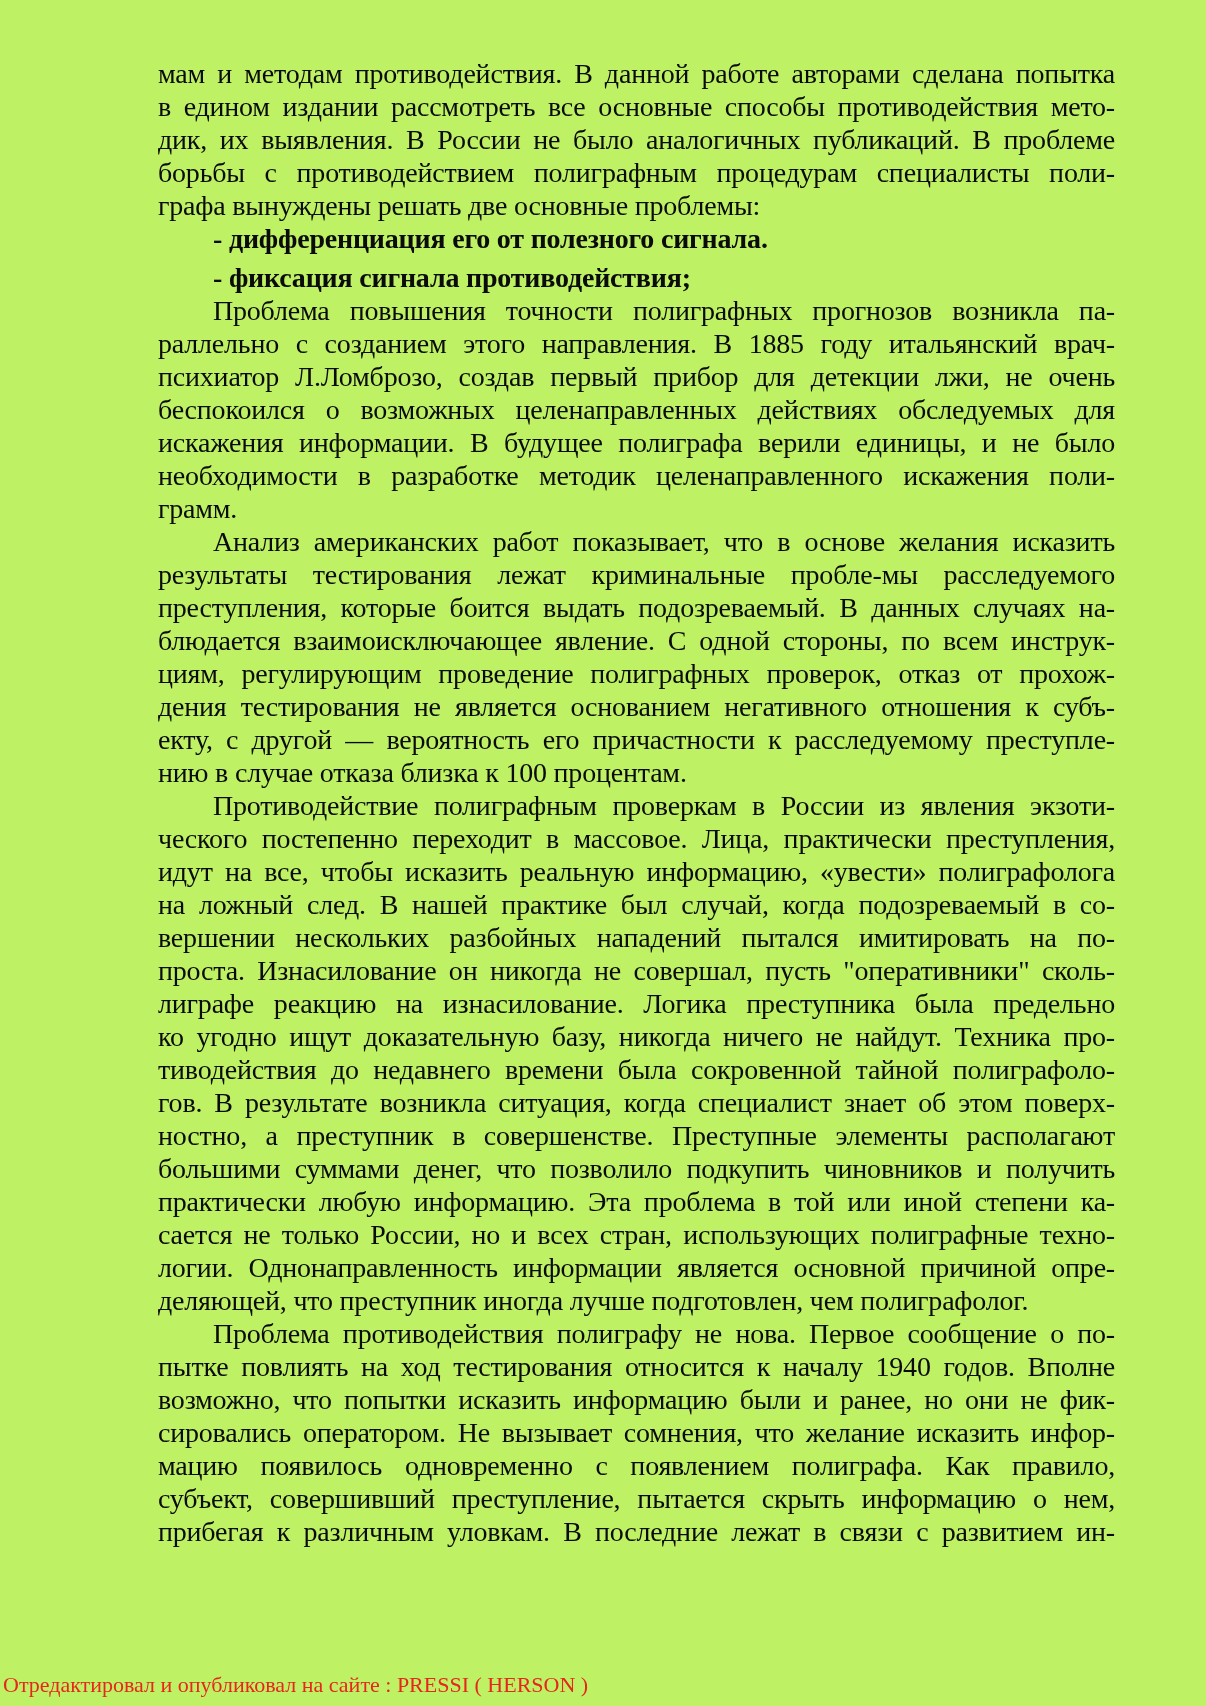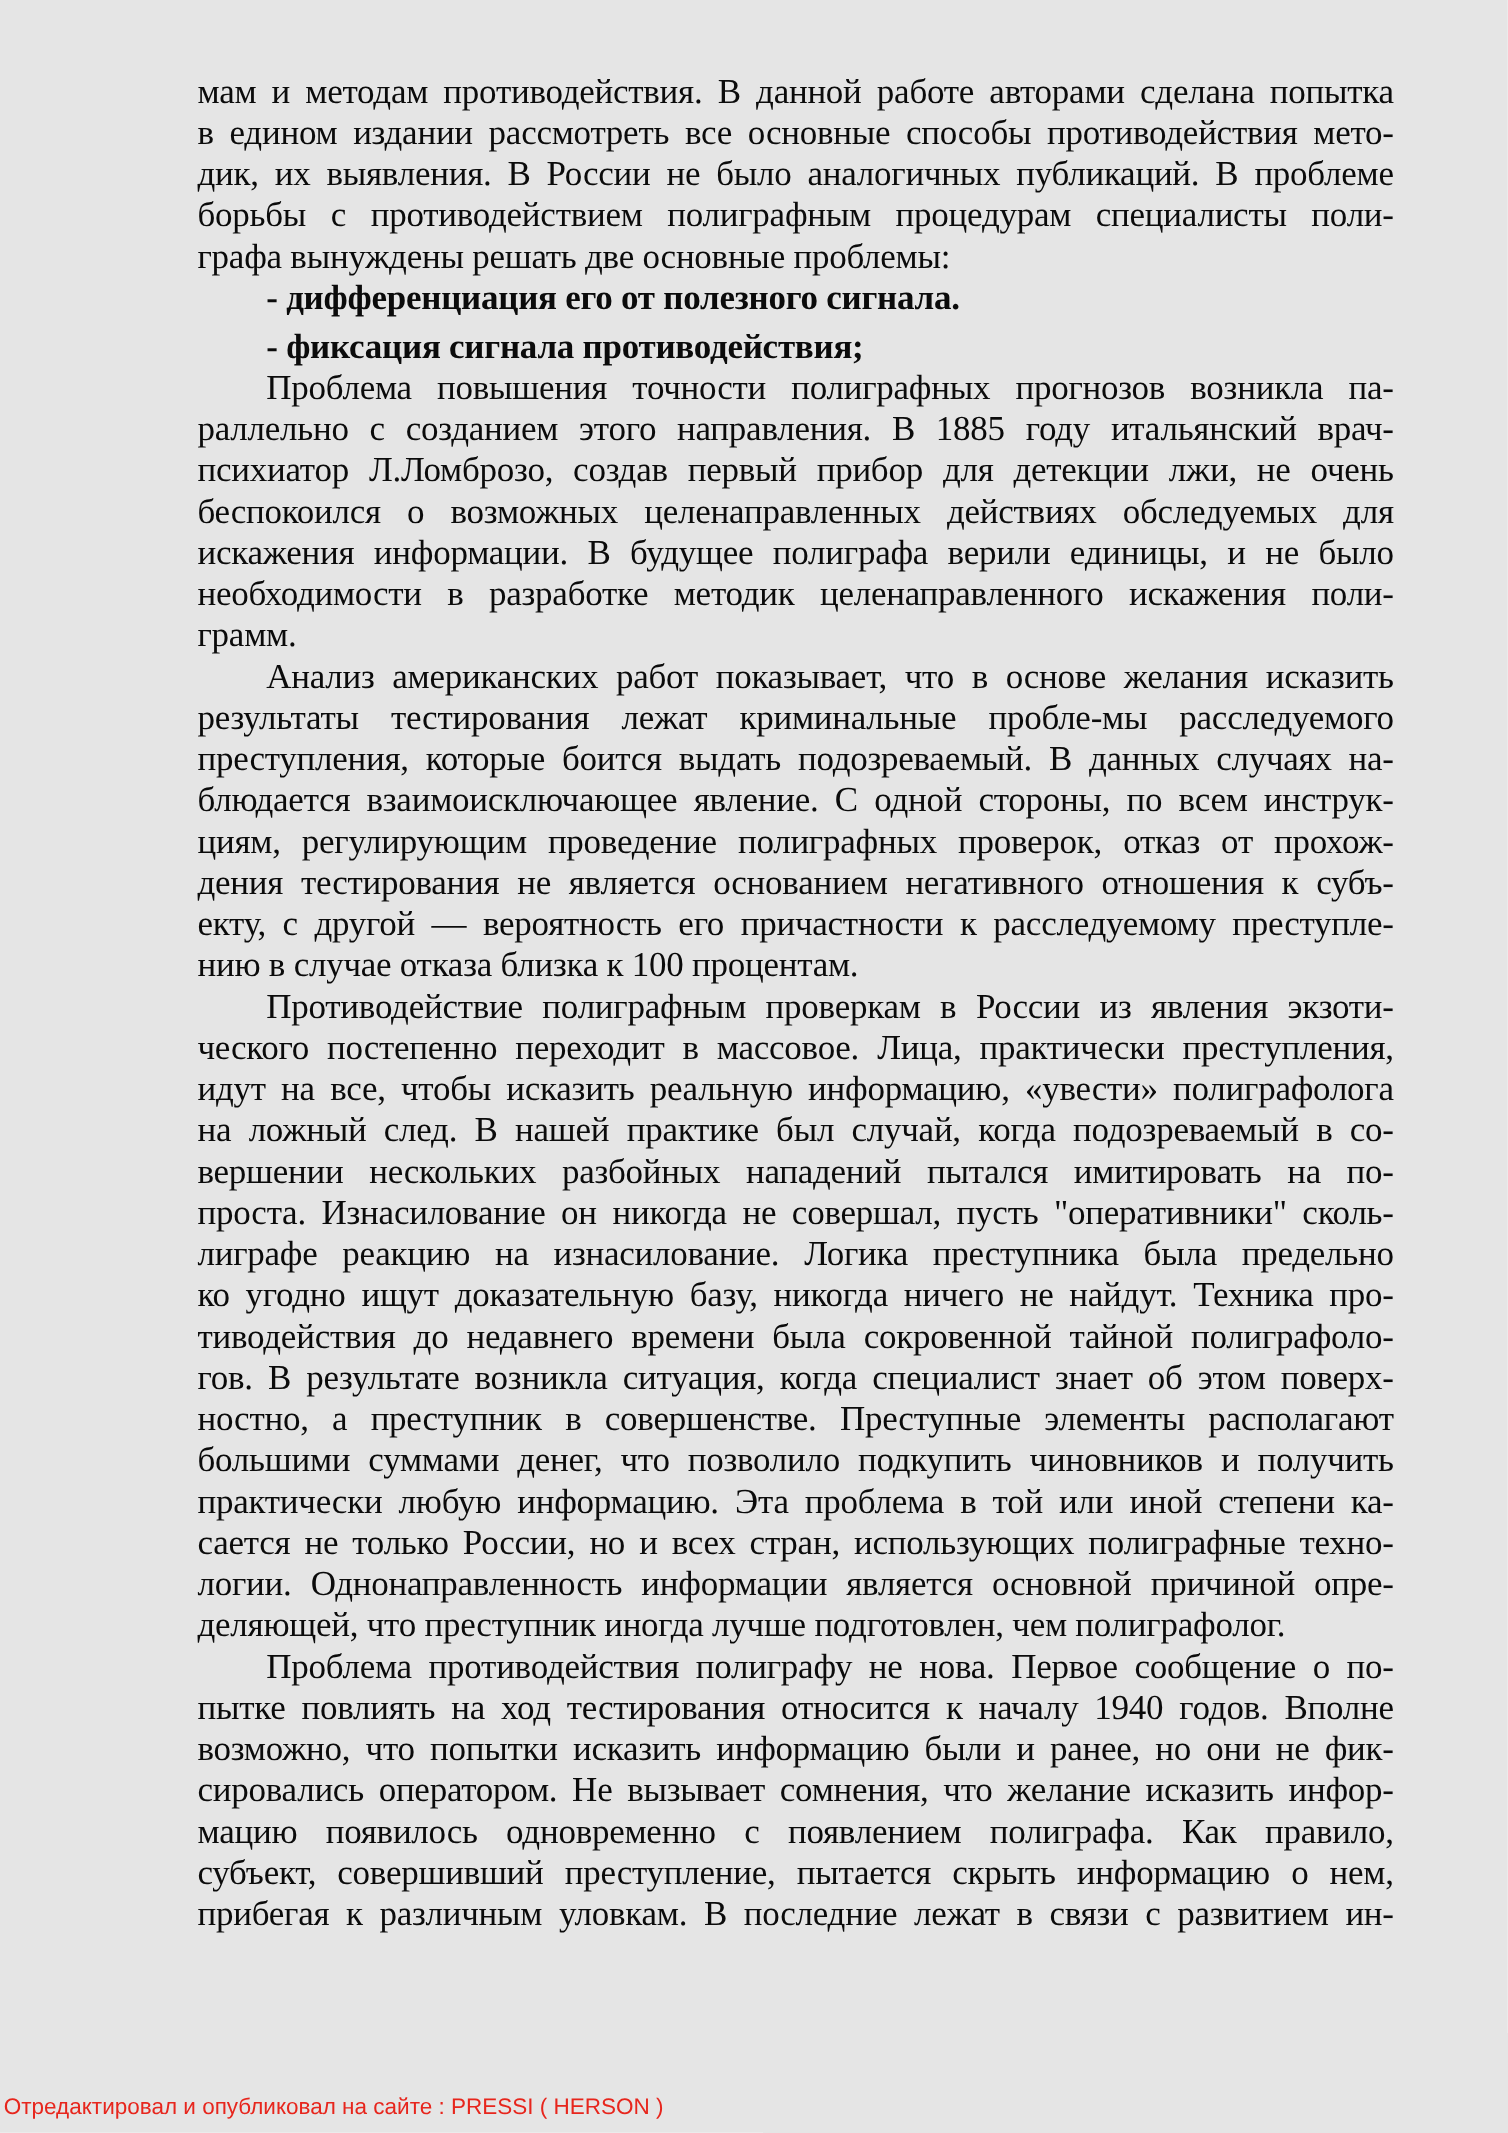--- a/index.html
+++ b/index.html
@@ -7,21 +7,21 @@
     width: 1206px;
     height: 1706px;
     background: #fdfdfd;
     position: relative;
     font-family: "Liberation Serif", serif;
     overflow: hidden;
   }
   .page {
     position: absolute;
     inset: 0;
-    background: #e5e5e5;
+    background: #bef264;
     padding-left: 28px;
   }
   .text-block {
     position: absolute;
     left: 158px;
     top: 57px;
     width: 957px;
     color: #0b0b0b;
     font-size: 28px;
     line-height: 33px;
@@ -34,22 +34,22 @@
     text-align: justify;
     text-align-last: justify;
     white-space: normal;
   }
   .line.indent { padding-left: 55px; }
   .line.last { text-align-last: left; }
   .watermark {
     position: absolute;
     left: 3px;
     top: 1672px;
-    font-family: Liberation Sans, sans-serif;
-    font-size: 18px;
+    font-family: Liberation Serif, serif;
+    font-size: 22px;
     line-height: 26px;
     letter-spacing: 0;
   }
 </style>
 </head>
 <body style="background: rgb(253, 253, 253);">
 
 <div class="page">
   <div class="text-block" style="color: rgb(11, 11, 11);">
       <div class="para">

